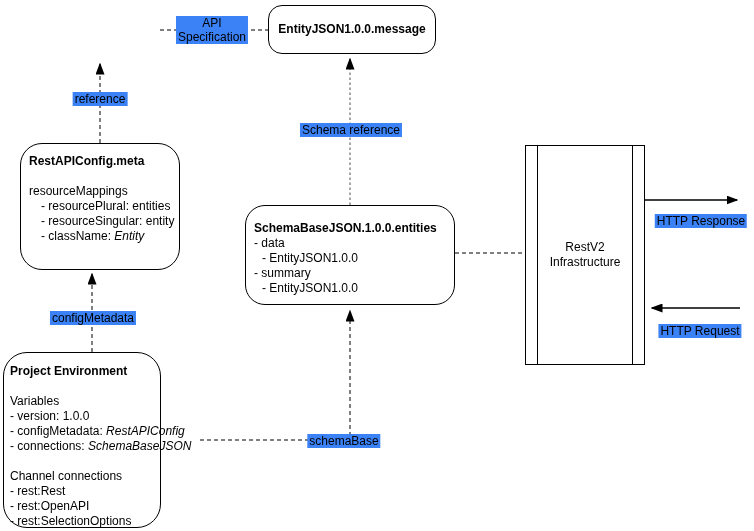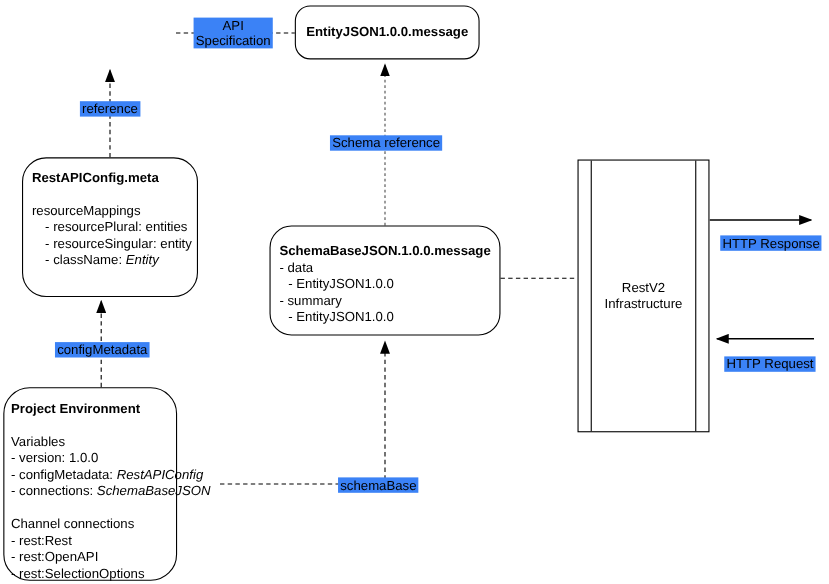--- a/index.html
+++ b/index.html
@@ -93,28 +93,28 @@
   <div class="node" style="left:20px; top:143px; width:160px; height:127px; border-radius:22px; padding:10px 8px;">
     <div class="line bold">RestAPIConfig.meta</div>
     <div class="blank"></div>
     <div class="line">resourceMappings</div>
     <div class="line ind1">- resourcePlural: entities</div>
     <div class="line ind1">- resourceSingular: entity</div>
     <div class="line ind1"><span>- className: </span><span class="it">Entity</span></div>
   </div>
 
   <div class="node" style="left:245px; top:205px; width:210px; height:100px; border-radius:20px; padding:15px 8px 0;">
-    <div class="line bold">SchemaBaseJSON.1.0.0.message</div>
+    <div class="line bold">SchemaBaseJSON.1.0.0.entities</div>
     <div class="line">- data</div>
     <div class="line ind2">- EntityJSON1.0.0</div>
     <div class="line">- summary</div>
     <div class="line ind2">- EntityJSON1.0.0</div>
   </div>
 
-  <div class="node center" style="left:525px; top:145px; width:120px; height:248px; border-radius:0;">
+  <div class="node center" style="left:525px; top:145px; width:120px; height:220px; border-radius:0;">
     <div class="component-bar" style="left:11px;"></div>
     <div class="component-bar" style="right:11px;"></div>
     <div>
       <div class="line">RestV2</div>
       <div class="line">Infrastructure</div>
     </div>
   </div>
 
   <div class="node" style="left:3px; top:352px; width:158px; height:176px; border-radius:24px; padding:11px 6px;">
     <div class="line bold">Project Environment</div>

